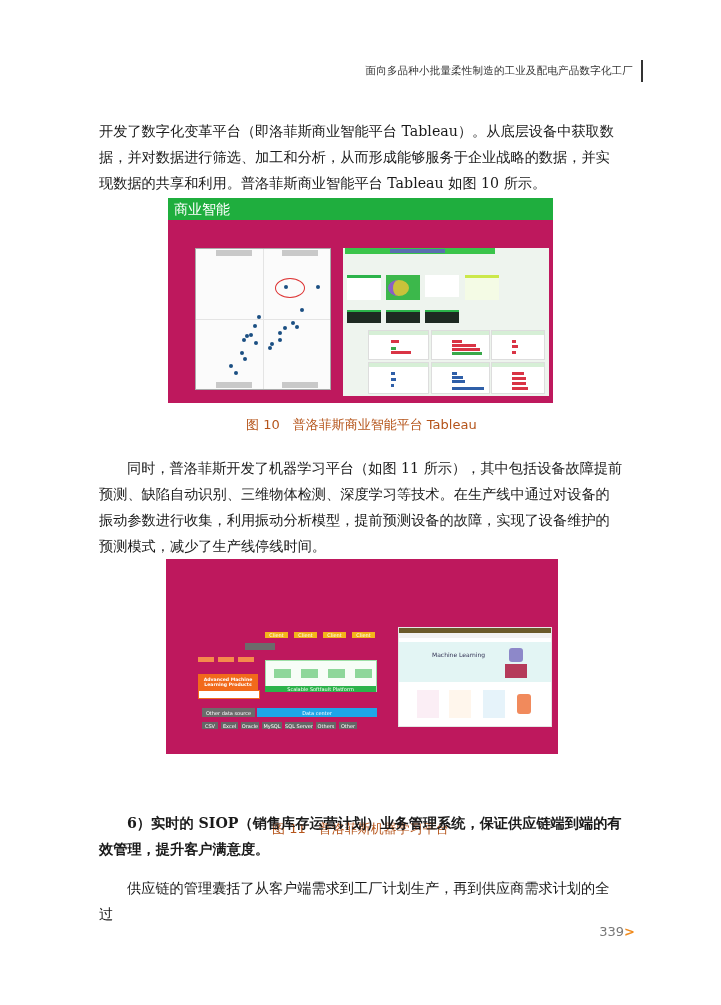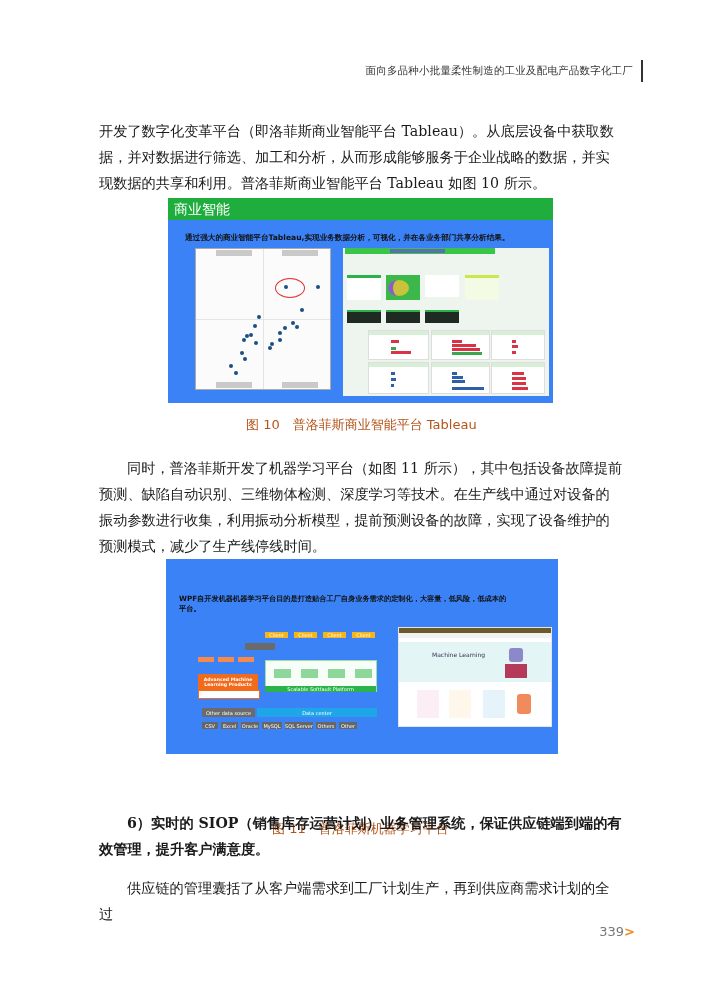--- a/index.html
+++ b/index.html
@@ -5,21 +5,21 @@
   html, body { margin: 0; padding: 0; background: #ffffff; }
   body { width: 721px; height: 1005px; position: relative; overflow: hidden;
          font-family: "DejaVu Serif", "Liberation Serif", serif; color: #1a1a1a; }
   .running-header { position: absolute; top: 64px; right: 88px; font-family: "DejaVu Sans", sans-serif;
          font-size: 10.5px; color: #333; letter-spacing: 0.2px; }
   .header-bar { position: absolute; top: 60px; right: 78px; width: 2px; height: 22px; background: #333; }
   .para { position: absolute; left: 99px; width: 524px; font-size: 14.2px; line-height: 26px; margin: 0; }
   .indent { text-indent: 28px; }
   .bold { font-weight: bold; }
   .caption { position: absolute; font-family: "DejaVu Sans", sans-serif; font-size: 13px; color: #b5541a; }
-  .fig { position: absolute; background: #3b82f6; overflow: hidden; }
+  .fig { position: absolute; background: #be185d; overflow: hidden; }
   .fig-title-bar { background: #1fae3e; color: #fff; font-family: "DejaVu Sans", sans-serif; }
   .fig-sub { font-family: "DejaVu Sans", sans-serif; font-weight: bold; color: #111; }
   .quad { position: absolute; border: 1px solid #aaa; background: #fbfbfb; }
   .quad .mid-h { position: absolute; left: 0; right: 0; top: 50%; border-top: 1px solid #e4e4e4; }
   .quad .mid-v { position: absolute; top: 0; bottom: 0; left: 50%; border-left: 1px solid #e4e4e4; }
   .qlabel { position: absolute; width: 36px; height: 6px; background: #c9c9c9; }
   .dot { position: absolute; width: 4px; height: 4px; border-radius: 50%; background: #1b4f82; }
   .ring { position: absolute; border: 1.5px solid #d33; border-radius: 50%; }
   .dash { position: absolute; background: #eef4ee; }
   .panel { position: absolute; background: #fff; border: 1px solid #ddd; }
@@ -35,21 +35,20 @@
 
 <div class="running-header">面向多品种小批量柔性制造的工业及配电产品数字化工厂</div>
 <div class="header-bar"></div>
 
 <p class="para" style="top:118px;">开发了数字化变革平台（即洛菲斯商业智能平台 Tableau）。从底层设备中获取数据，并对数据进行筛选、加工和分析，从而形成能够服务于企业战略的数据，并实现数据的共享和利用。普洛菲斯商业智能平台 Tableau 如图 10 所示。</p>
 
 <div class="fig" style="left:168px; top:198px; width:385px; height:205px;">
   <div class="fig-title-bar" style="height:22px; line-height:22px; font-size:14px; padding-left:6px; width:380px;">
     <span>商业智能</span>
   </div>
-  <div class="fig-sub" style="font-size:7.6px; position:absolute; top:35px; left:17px; width:370px; white-space:nowrap;">通过强大的商业智能平台Tableau,实现业务数据分析，可视化，并在各业务部门共享分析结果。</div>
 
   <div class="quad" style="left:27px; top:50px; width:134px; height:140px;">
     <div class="mid-h"></div>
     <div class="mid-v"></div>
     <div class="qlabel" style="left:20px; top:1px;"></div>
     <div class="qlabel" style="left:86px; top:1px;"></div>
     <div class="qlabel" style="left:20px; bottom:1px;"></div>
     <div class="qlabel" style="left:86px; bottom:1px;"></div>
     <div class="ring" style="left:79px; top:29px; width:28px; height:18px;"></div>
     <div class="dot" style="left:88px; top:36px;"></div>
@@ -128,21 +127,20 @@
       <div class="bar" style="left:20px; top:24px; width:16px; background:#d93445;"></div>
     </div>
   </div>
 </div>
 
 <div class="caption" style="top:416px; left:246px;">图 10　普洛菲斯商业智能平台 Tableau</div>
 
 <p class="para indent" style="top:455px;">同时，普洛菲斯开发了机器学习平台（如图 11 所示），其中包括设备故障提前预测、缺陷自动识别、三维物体检测、深度学习等技术。在生产线中通过对设备的振动参数进行收集，利用振动分析模型，提前预测设备的故障，实现了设备维护的预测模式，减少了生产线停线时间。</p>
 
 <div class="fig" style="left:166px; top:559px; width:392px; height:195px;">
-  <div class="fig-sub" style="font-size:7.2px; line-height:10px; position:absolute; top:35px; left:13px; width:330px;">WPF自开发机器机器学习平台目的是打造贴合工厂自身业务需求的定制化，大容量，低风险，低成本的平台。</div>
 
   <div style="position:absolute; left:4px; top:68px; width:222px; height:108px;">
     <div class="box" style="left:95px; top:5px; width:23px; height:6px; background:#f4b41a;">Client</div>
     <div class="box" style="left:124px; top:5px; width:23px; height:6px; background:#f4b41a;">Client</div>
     <div class="box" style="left:153px; top:5px; width:23px; height:6px; background:#f4b41a;">Client</div>
     <div class="box" style="left:182px; top:5px; width:23px; height:6px; background:#f4b41a;">Client</div>
     <div class="box" style="left:75px; top:16px; width:30px; height:7px; background:#6b6b6b;"></div>
     <div class="box" style="left:28px; top:30px; width:16px; height:5px; background:#f58a4c;"></div>
     <div class="box" style="left:48px; top:30px; width:16px; height:5px; background:#f58a4c;"></div>
     <div class="box" style="left:68px; top:30px; width:16px; height:5px; background:#f58a4c;"></div>

